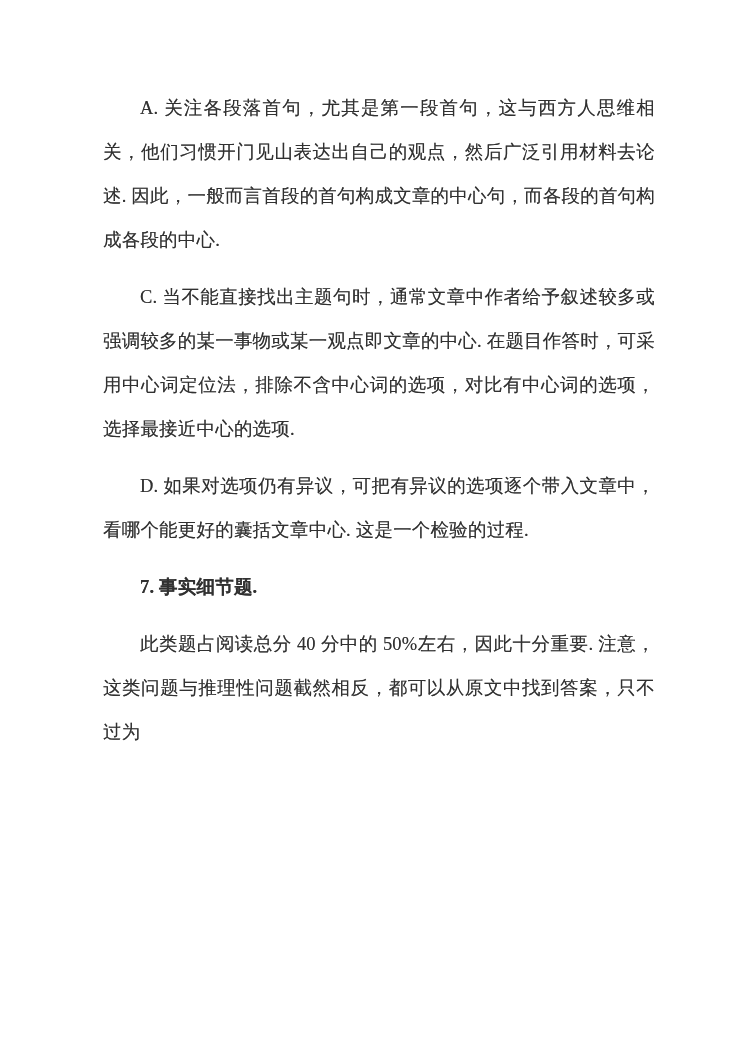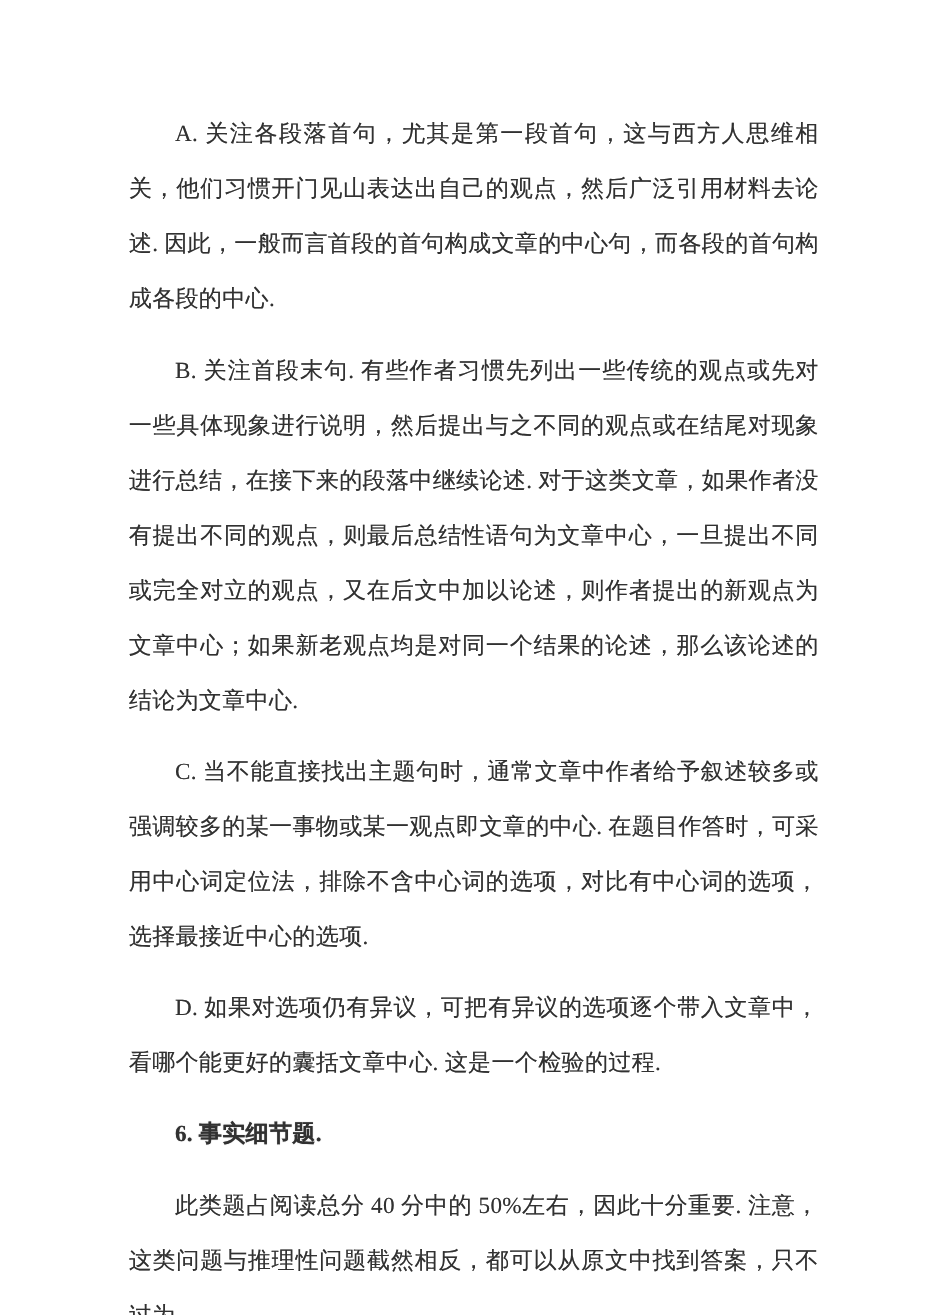--- a/index.html
+++ b/index.html
@@ -35,22 +35,21 @@
     font-weight: bold;
     text-shadow: 0 0 0.6px rgba(33,33,33,0.7);
   }
 </style>
 </head>
 <body>
 
 <div class="page">
   <p class="para">A. 关注各段落首句，尤其是第一段首句，这与西方人思维相关，他们习惯开门见山表达出自己的观点，然后广泛引用材料去论述. 因此，一般而言首段的首句构成文章的中心句，而各段的首句构成各段的中心.</p>
 
-  <p class="para">B. 关注首段末句. 有些作者习惯先列出一些传统的观点或先对一些具体现象进行说明，然后提出与之不同的观点或在结尾对现象进行总结，在接下来的段落中继续论述. 对于这类文章，如果作者没有提出不同的观点，则最后总结性语句为文章中心，一旦提出不同或完全对立的观点，又在后文中加以论述，则作者提出的新观点为文章中心；如果新老观点均是对同一个结果的论述，那么该论述的结论为文章中心.</p>
 
   <p class="para">C. 当不能直接找出主题句时，通常文章中作者给予叙述较多或强调较多的某一事物或某一观点即文章的中心. 在题目作答时，可采用中心词定位法，排除不含中心词的选项，对比有中心词的选项，选择最接近中心的选项.</p>
 
   <p class="para">D. 如果对选项仍有异议，可把有异议的选项逐个带入文章中，看哪个能更好的囊括文章中心. 这是一个检验的过程.</p>
 
-  <p class="para heading">6. 事实细节题.</p>
+  <p class="para heading">7. 事实细节题.</p>
 
   <p class="para">此类题占阅读总分 40 分中的 50%左右，因此十分重要. 注意，这类问题与推理性问题截然相反，都可以从原文中找到答案，只不过为</p>
 </div>
 
 </body></html>

